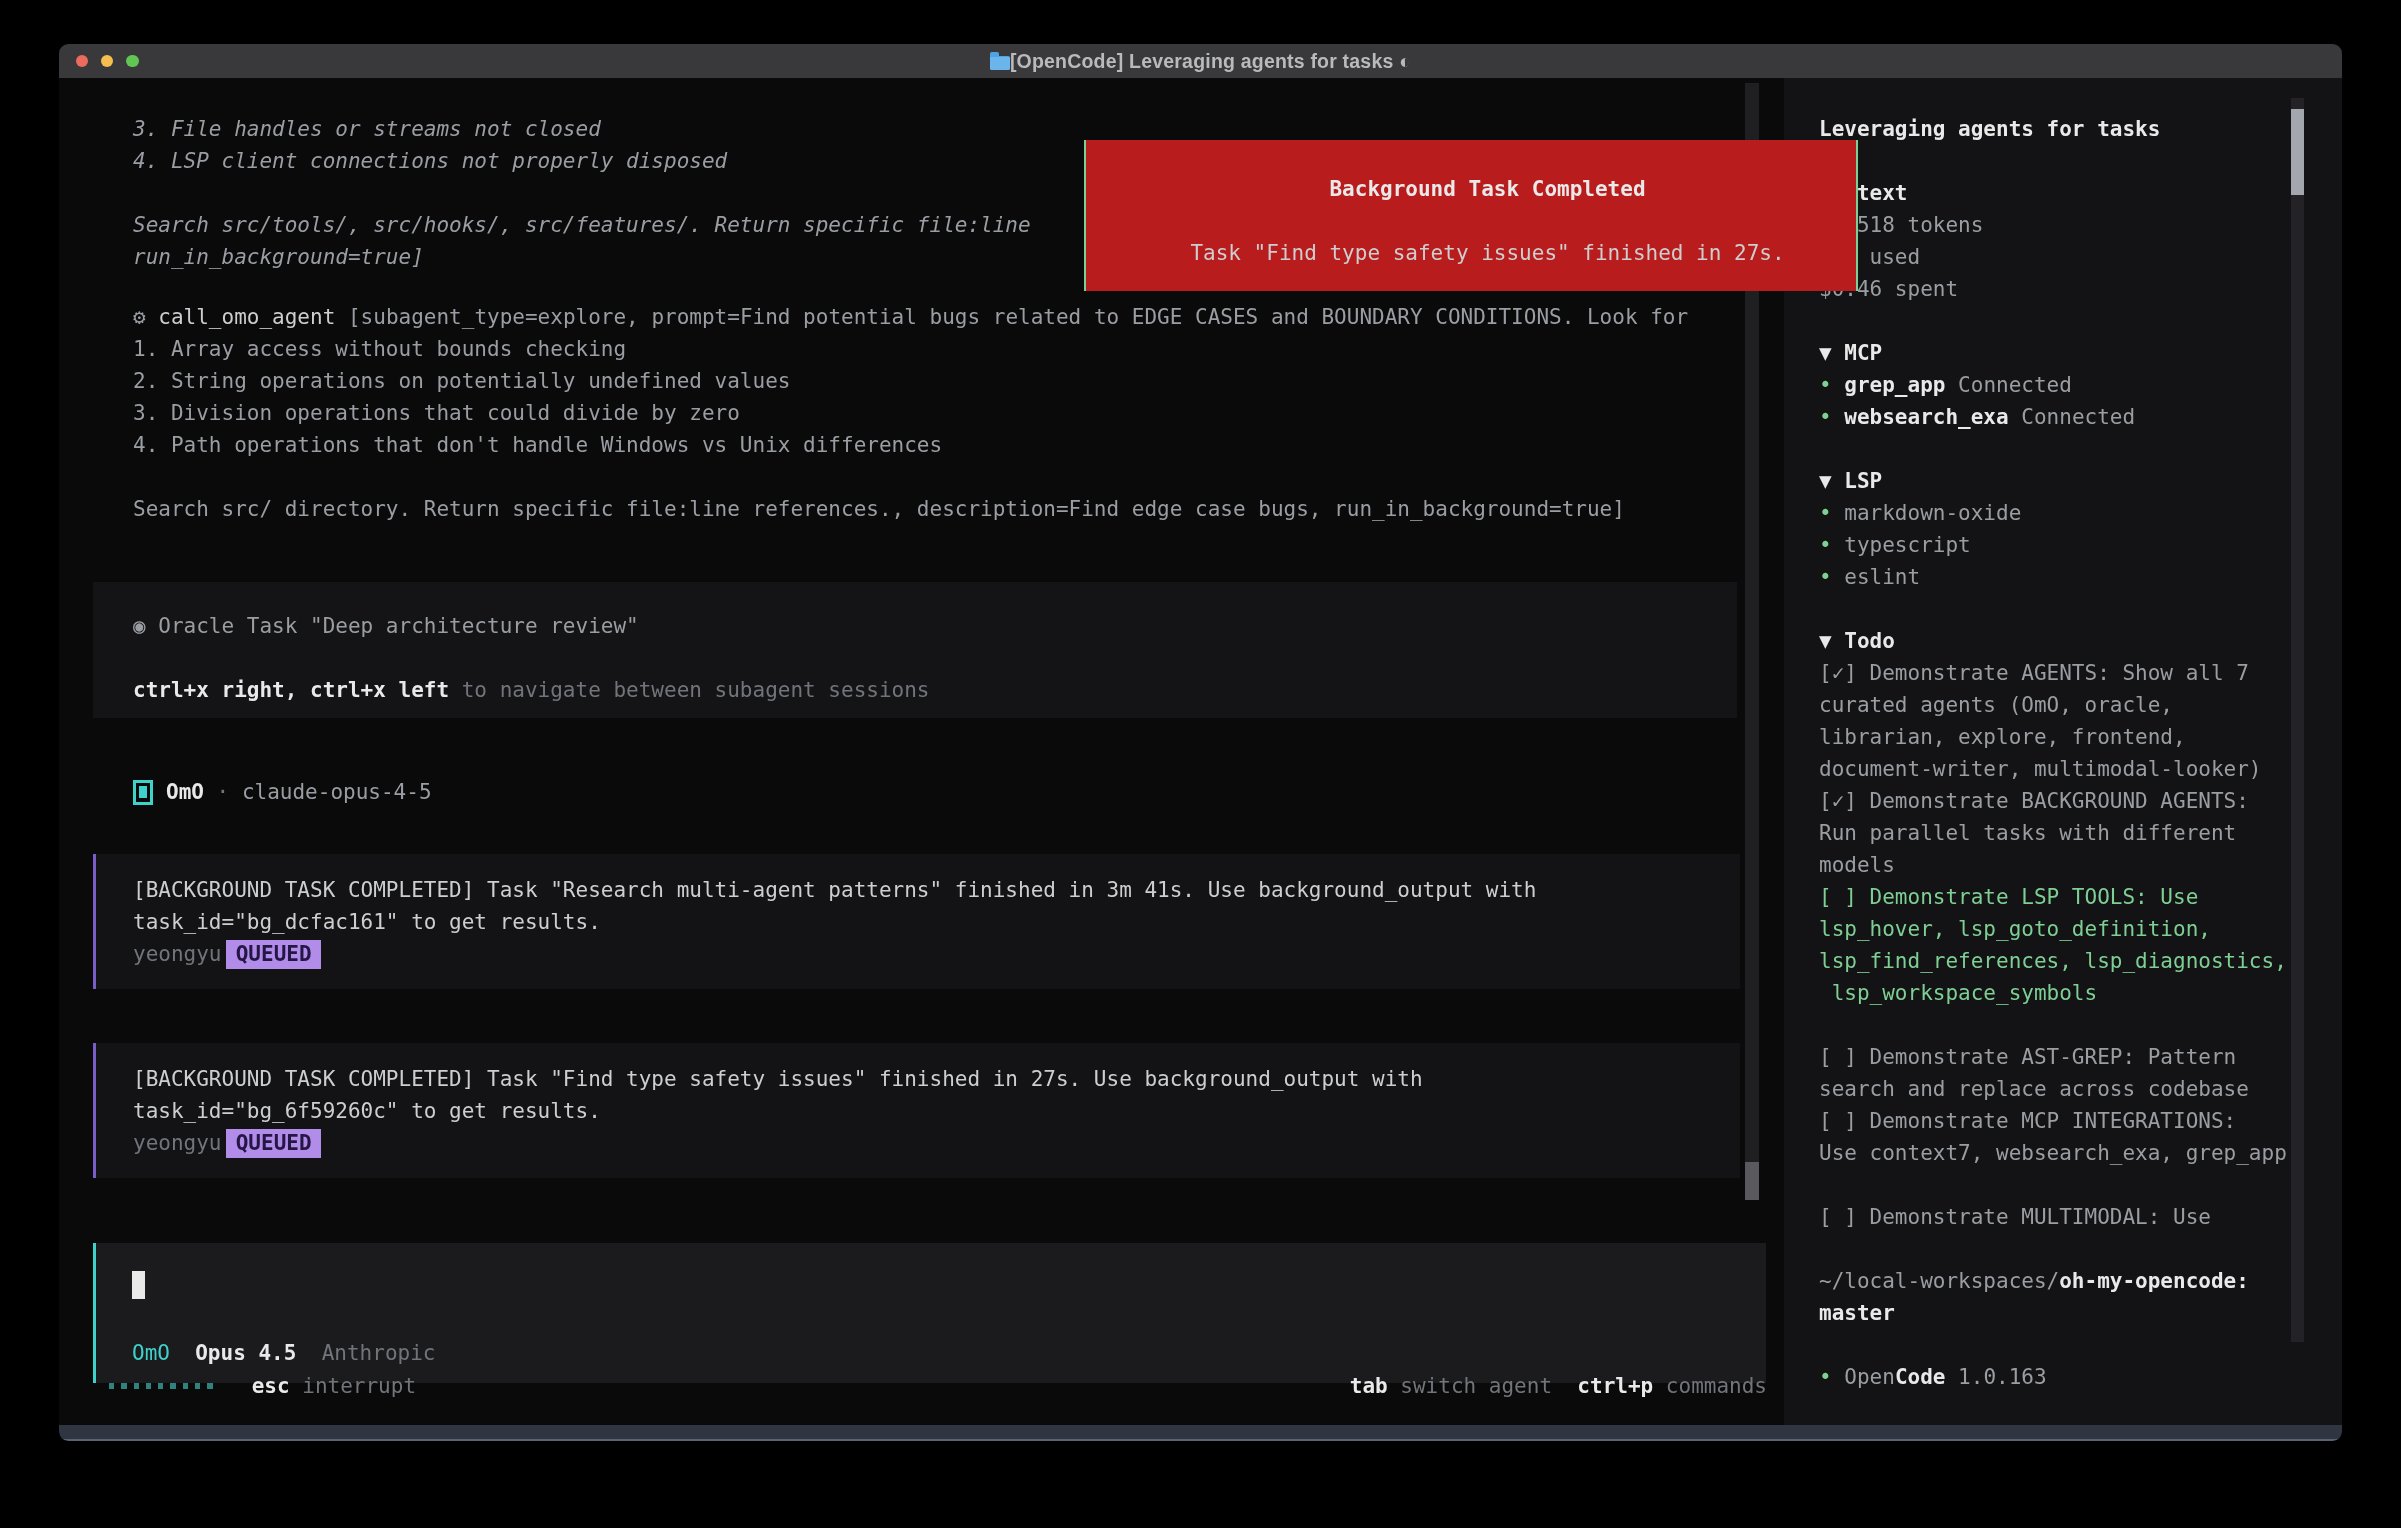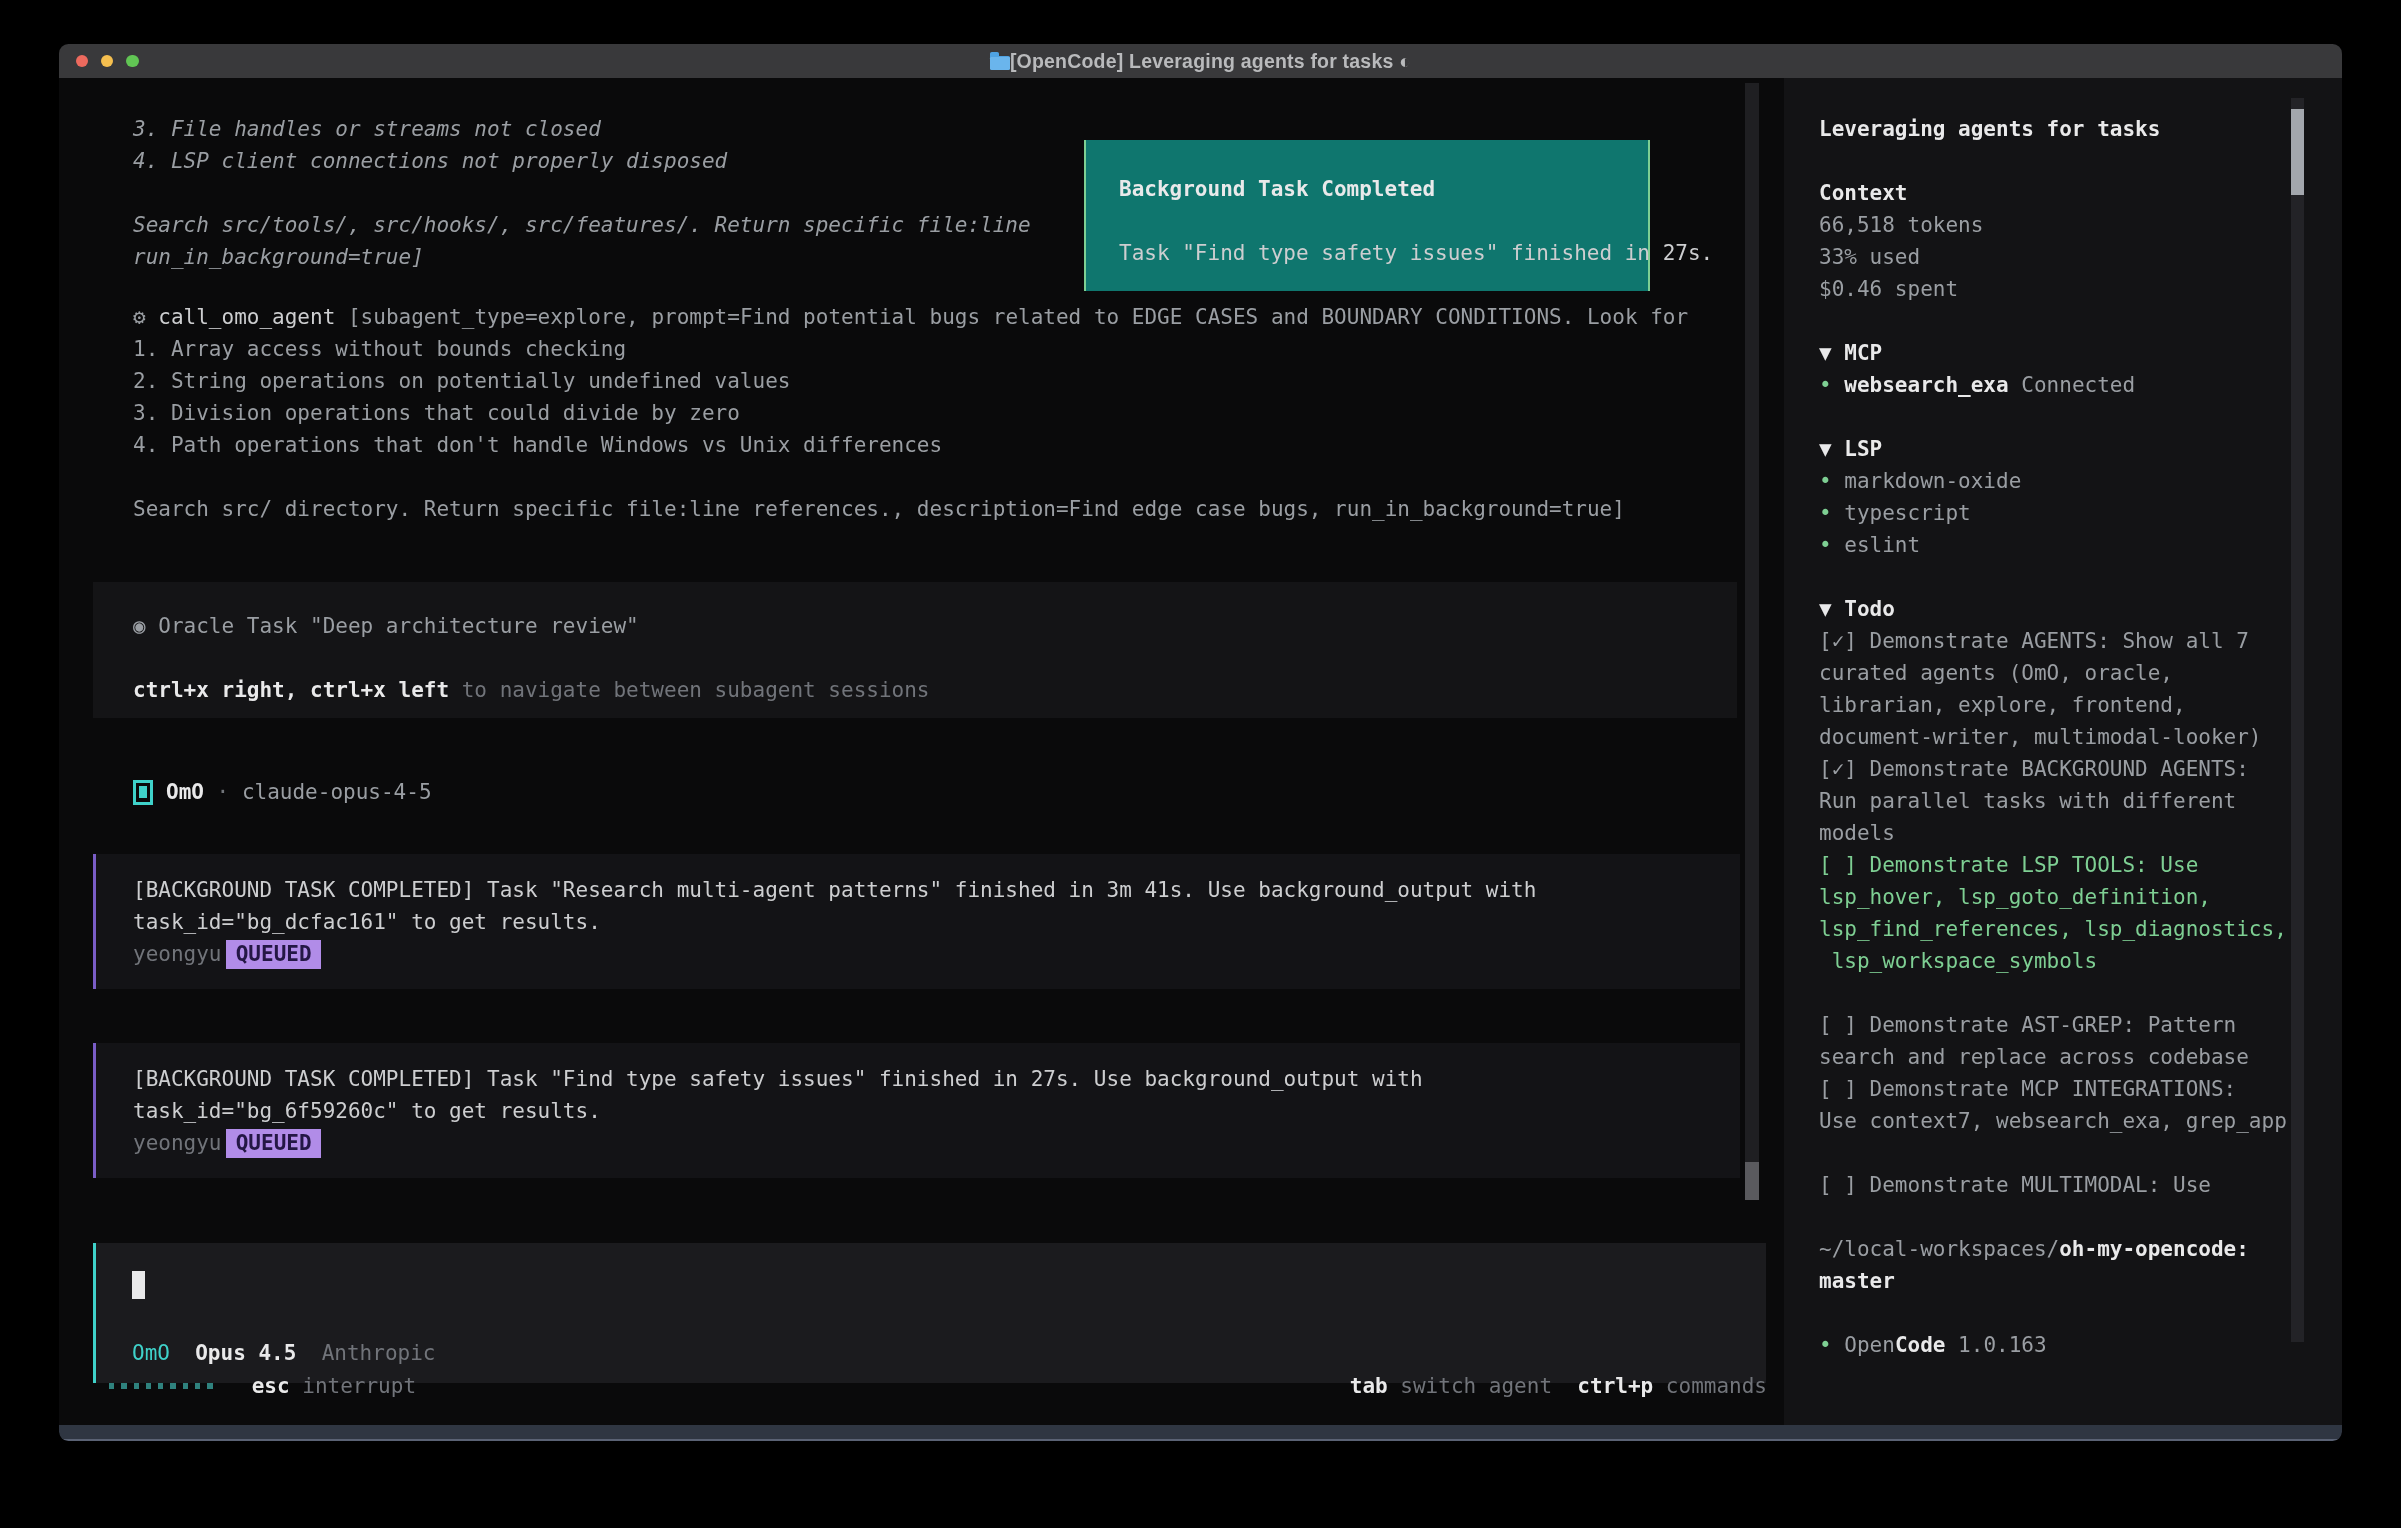--- a/index.html
+++ b/index.html
@@ -55,22 +55,22 @@
   .tk-ok{color:var(--ok)}
   .tk-cyan{color:var(--cyan)}
   .tk-badge{display:inline-block;background:var(--badge-bg);color:var(--badge-fg);font-weight:bold;
     padding:0 9.5px;border-radius:0;height:29.5px;line-height:29.5px;margin-left:4.7px}
 
   
   .main{position:absolute;left:0;top:34px;width:1725px;height:1347px;background:var(--win)}
   .topblock{position:absolute;left:74px;top:35px;font-style:italic;}
   .callblock{position:absolute;left:74px;top:223px;}
 
-  .toast{position:absolute;left:1025px;top:62px;width:566px;height:151px;background:#0f766e;
-    border-left:2.4px solid var(--ok);border-right:2.4px solid var(--ok);z-index:5;padding-left:33px;}
+  .toast{position:absolute;left:1025px;top:62px;width:774px;height:151px;background:#b91c1c;
+    border-left:2.4px solid var(--ok);border-right:2.4px solid var(--ok);z-index:5;padding-left:33px;text-align:center;}
   .toast .t1{margin-top:33px;height:32px;line-height:32px;font-size:21px;color:var(--em);font-weight:bold;white-space:pre}
   .toast .t2{margin-top:32px;height:32px;line-height:32px;font-size:21px;color:var(--fg2);white-space:pre}
 
   .oracle{position:absolute;left:34px;top:504px;width:1644px;height:136px;background:var(--panel);padding:28px 0 0 40px;}
 
   .agent-header{position:absolute;left:74px;top:698px;height:32px;display:flex;align-items:center;}
   .omo-icon{width:20px;height:25px;border:3px solid var(--cyan);display:flex;align-items:center;justify-content:center;margin-right:13px}
   .omo-icon i{display:block;width:7.7px;height:12.4px;background:var(--cyan)}
 
   .msg{position:absolute;left:34px;width:1647px;height:135px;background:var(--msg);
@@ -207,20 +207,21 @@
   <div class="sidebar">
     <div class="side-lines">
         <div class="tline"><span class="tk-em">Leveraging agents for tasks</span></div>
         <div class="tline"><span class="tk-fg"></span></div>
         <div class="tline"><span class="tk-em">Context</span></div>
         <div class="tline"><span class="tk-fg">66,518 tokens</span></div>
         <div class="tline"><span class="tk-fg">33% used</span></div>
         <div class="tline"><span class="tk-fg">$0.46 spent</span></div>
         <div class="tline"><span class="tk-fg"></span></div>
         <div class="tline"><span class="tk-em">▼ MCP</span></div>
+        <div class="tline"><span class="tk-ok">• </span><span class="tk-em">grep_app</span><span class="tk-fg"> Connected</span></div>
         <div class="tline"><span class="tk-ok">• </span><span class="tk-em">websearch_exa</span><span class="tk-fg"> Connected</span></div>
         <div class="tline"><span class="tk-fg"></span></div>
         <div class="tline"><span class="tk-em">▼ LSP</span></div>
         <div class="tline"><span class="tk-ok">• </span><span class="tk-fg">markdown-oxide</span></div>
         <div class="tline"><span class="tk-ok">• </span><span class="tk-fg">typescript</span></div>
         <div class="tline"><span class="tk-ok">• </span><span class="tk-fg">eslint</span></div>
         <div class="tline"><span class="tk-fg"></span></div>
         <div class="tline"><span class="tk-em">▼ Todo</span></div>
         <div class="tline"><span class="tk-fg">[✓] Demonstrate AGENTS: Show all 7</span></div>
         <div class="tline"><span class="tk-fg">curated agents (OmO, oracle,</span></div>

